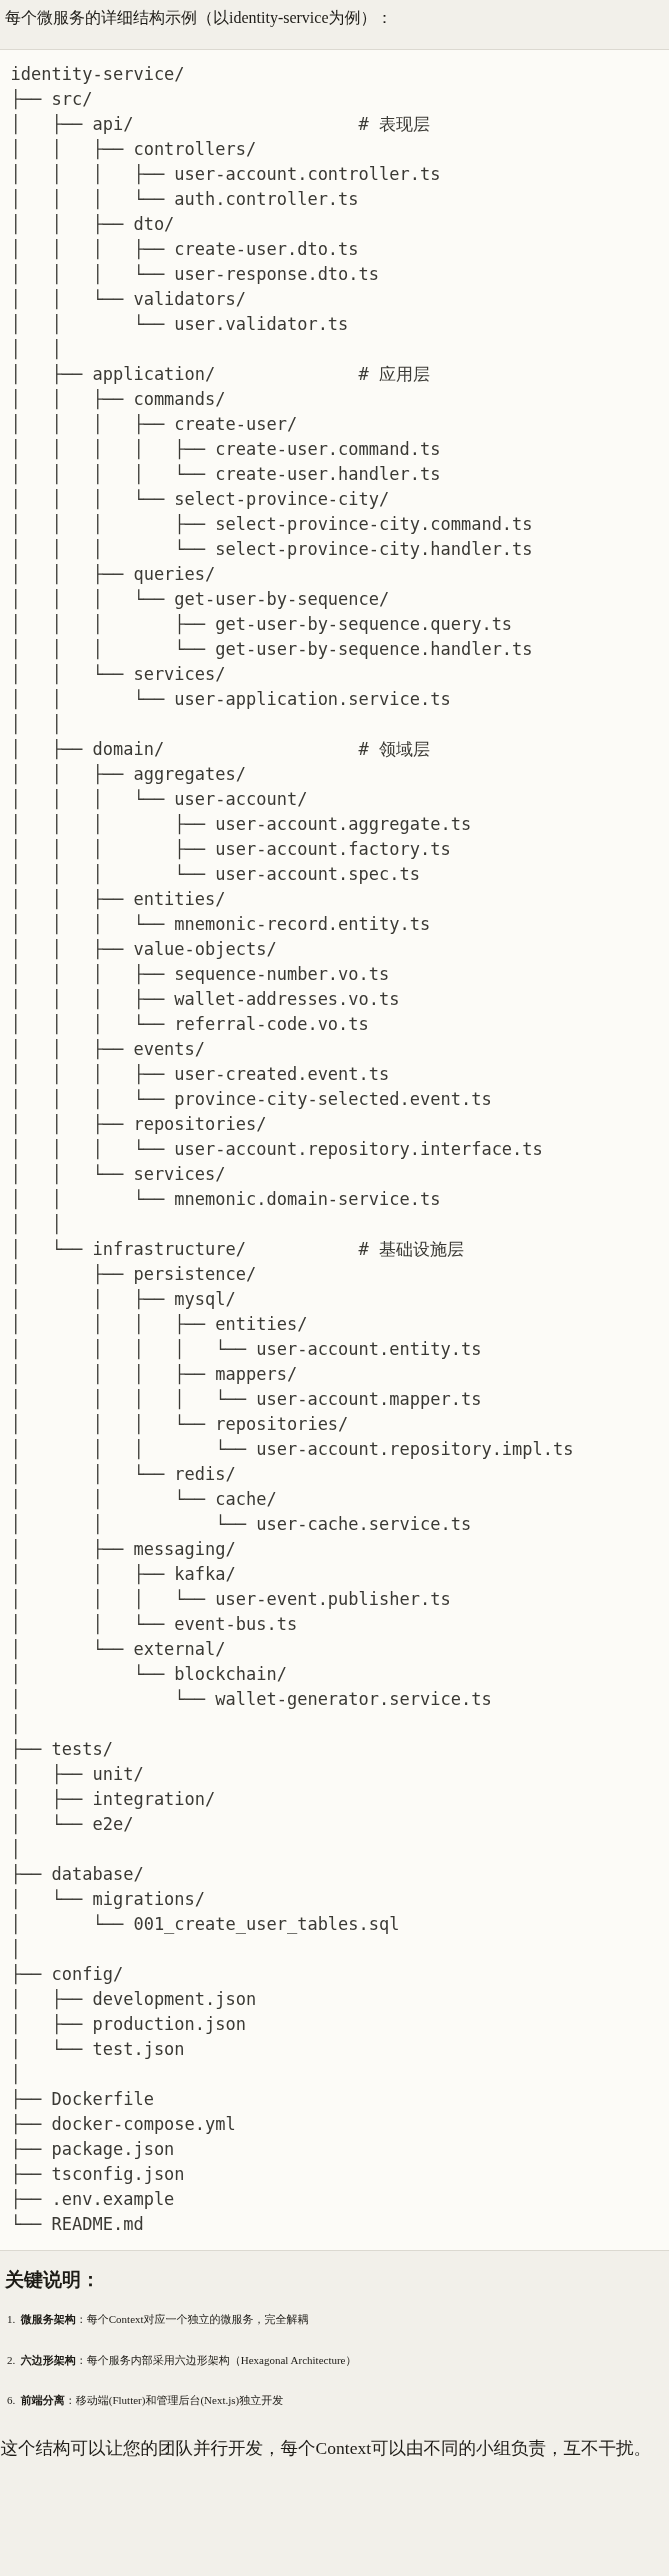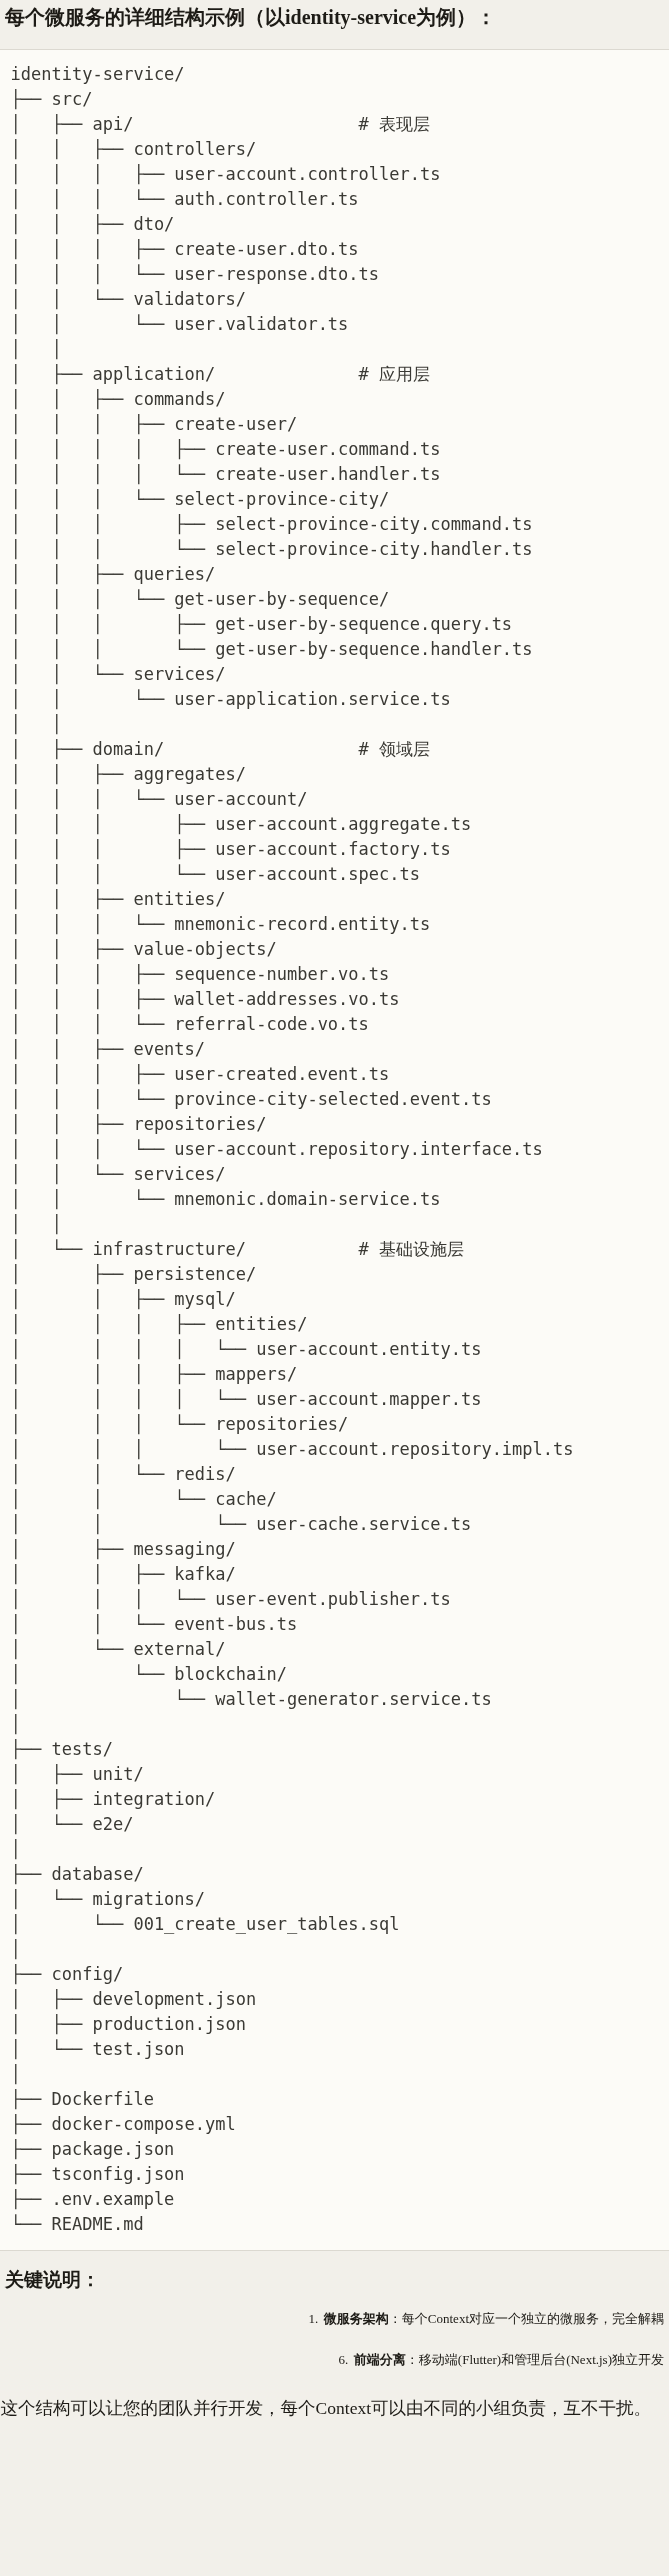--- a/index.html
+++ b/index.html
@@ -12,23 +12,23 @@
   html,body{margin:0;padding:0;background:var(--page-bg);}
   body{
     width:669px;
     min-height:2576px;
     font-family:"Liberation Serif", serif;
     color:var(--text);
     overflow:hidden;
   }
   .page-title{
     margin:2.5px 5px 0 5px;
-    font-size:20px;
+    font-size:16px;
     line-height:29px;
-    font-weight:700;
+    font-weight:400;
     color:var(--text);
     font-family:"Liberation Serif", serif;
   }
   .codeblock{
     margin-top:17.5px;
     background:var(--code-bg);
     border-top:0.6px solid var(--border);
     border-bottom:0.6px solid var(--border);
     padding:12px 7.5px 12.5px 10.6px;
   }
@@ -46,24 +46,23 @@
     font-size:19px;
     line-height:22.5px;
     font-weight:700;
   }
   .notes-list{
     list-style:none;
     margin:16.3px 0 0 0;
     padding:0 0 0 1.9px;
   }
   .notes-list li{
-    font-size:13px;
+    font-size:11px;
     line-height:24px;
     margin:0 0 16.3px 0;
-    text-align:right;
   }
   .notes-list li:last-child{margin-bottom:12px;}
   .notes-list .num{margin-right:5.6px;}
   .notes-list .term{font-weight:700;}
   .footer-note{
     margin:24px 0 0 -4.4px;
     font-size:17.5px;
     line-height:24px;
   }
 </style>
@@ -159,17 +158,18 @@
 ├── package.json
 ├── tsconfig.json
 ├── .env.example
 └── README.md</pre>
 </div>
 
 <div class="notes">
   <h2 class="notes-heading">关键说明：</h2>
   <ol class="notes-list">
       <li><span class="num">1.</span><span class="term">微服务架构</span><span class="desc">：每个Context对应一个独立的微服务，完全解耦</span></li>
+      <li><span class="num">2.</span><span class="term">六边形架构</span><span class="desc">：每个服务内部采用六边形架构（Hexagonal Architecture）</span></li>
       <li><span class="num">6.</span><span class="term">前端分离</span><span class="desc">：移动端(Flutter)和管理后台(Next.js)独立开发</span></li>
     </ol>
   <p class="footer-note">这个结构可以让您的团队并行开发，每个Context可以由不同的小组负责，互不干扰。</p>
 </div>
 
 
 </body></html>

